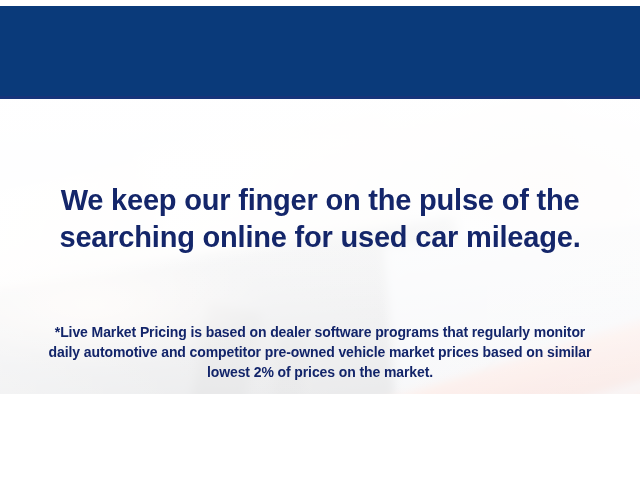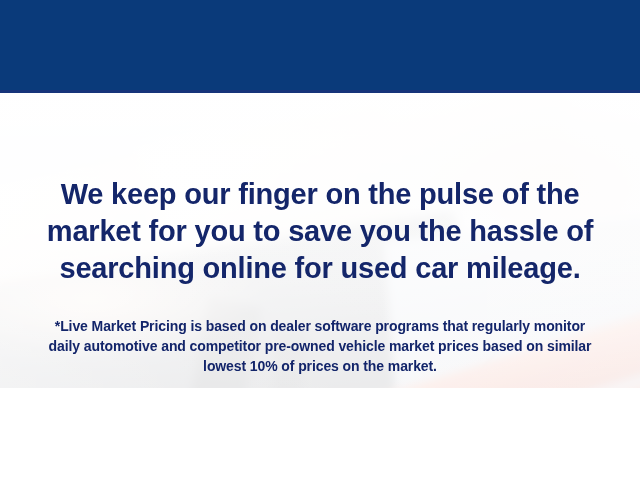--- a/index.html
+++ b/index.html
@@ -10,20 +10,21 @@
   body {
     font-family: "Liberation Sans", sans-serif;
   }
 
   .promo-card {
     position: relative;
     width: 640px;
     height: 388px;
     overflow: hidden;
     background: #f4f3f1;
+    margin-top: 6px;
   }
 
   
   .photo-backdrop {
     position: absolute;
     left: 0;
     top: 0;
     width: 640px;
     height: 480px;
     overflow: hidden;
@@ -288,23 +289,22 @@
     <div class="photo-wash"></div>
     <div class="photo-wash-2"></div>
   </div>
 
   <div class="header-banner"></div>
   <div class="header-banner-rule"></div>
   <div class="banner-title"><span>Live Market Pricing</span><span class="asterisk">*</span></div>
 
   <div class="headline">
     <span class="hl-line">We keep our finger on the pulse of the</span>
-    <span class="hl-line">market for you to save you the hassle of</span>
     <span class="hl-line">searching online for used car mileage.</span>
   </div>
 
   <div class="disclaimer">
     <span class="dc-line">*Live Market Pricing is based on dealer software programs that regularly monitor</span>
     <span class="dc-line">daily automotive and competitor pre-owned vehicle market prices based on similar</span>
-    <span class="dc-line">lowest 10% of prices on the market.</span>
+    <span class="dc-line">lowest 2% of prices on the market.</span>
   </div>
 
 </div>
 
 </body></html>

